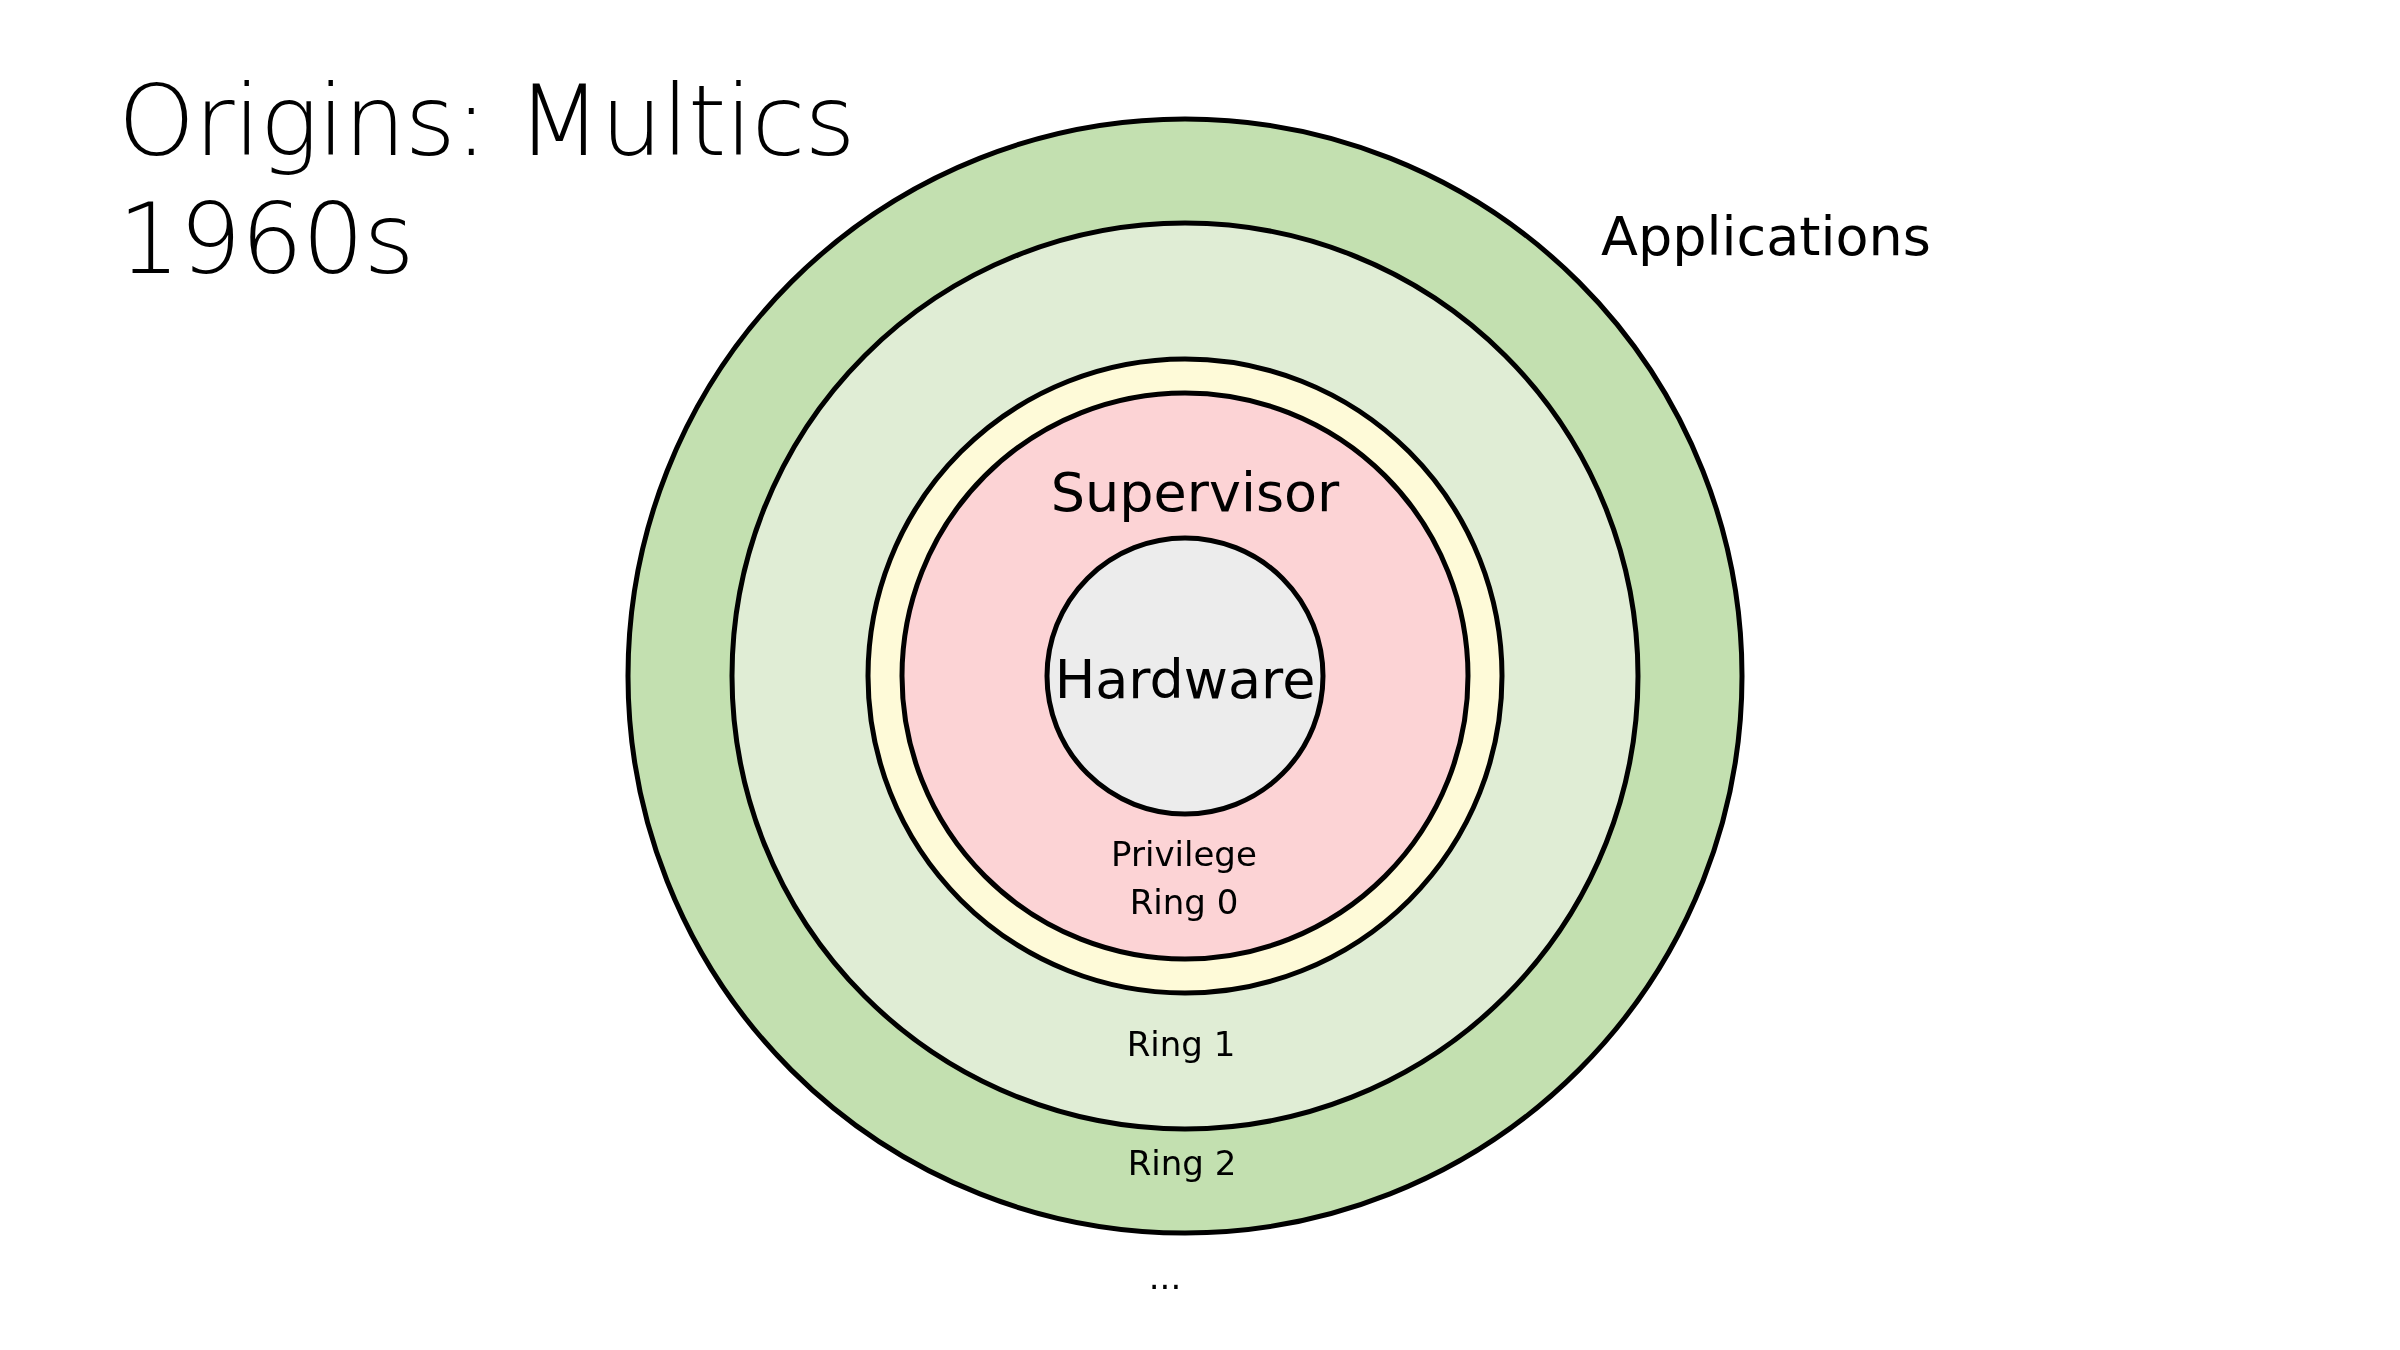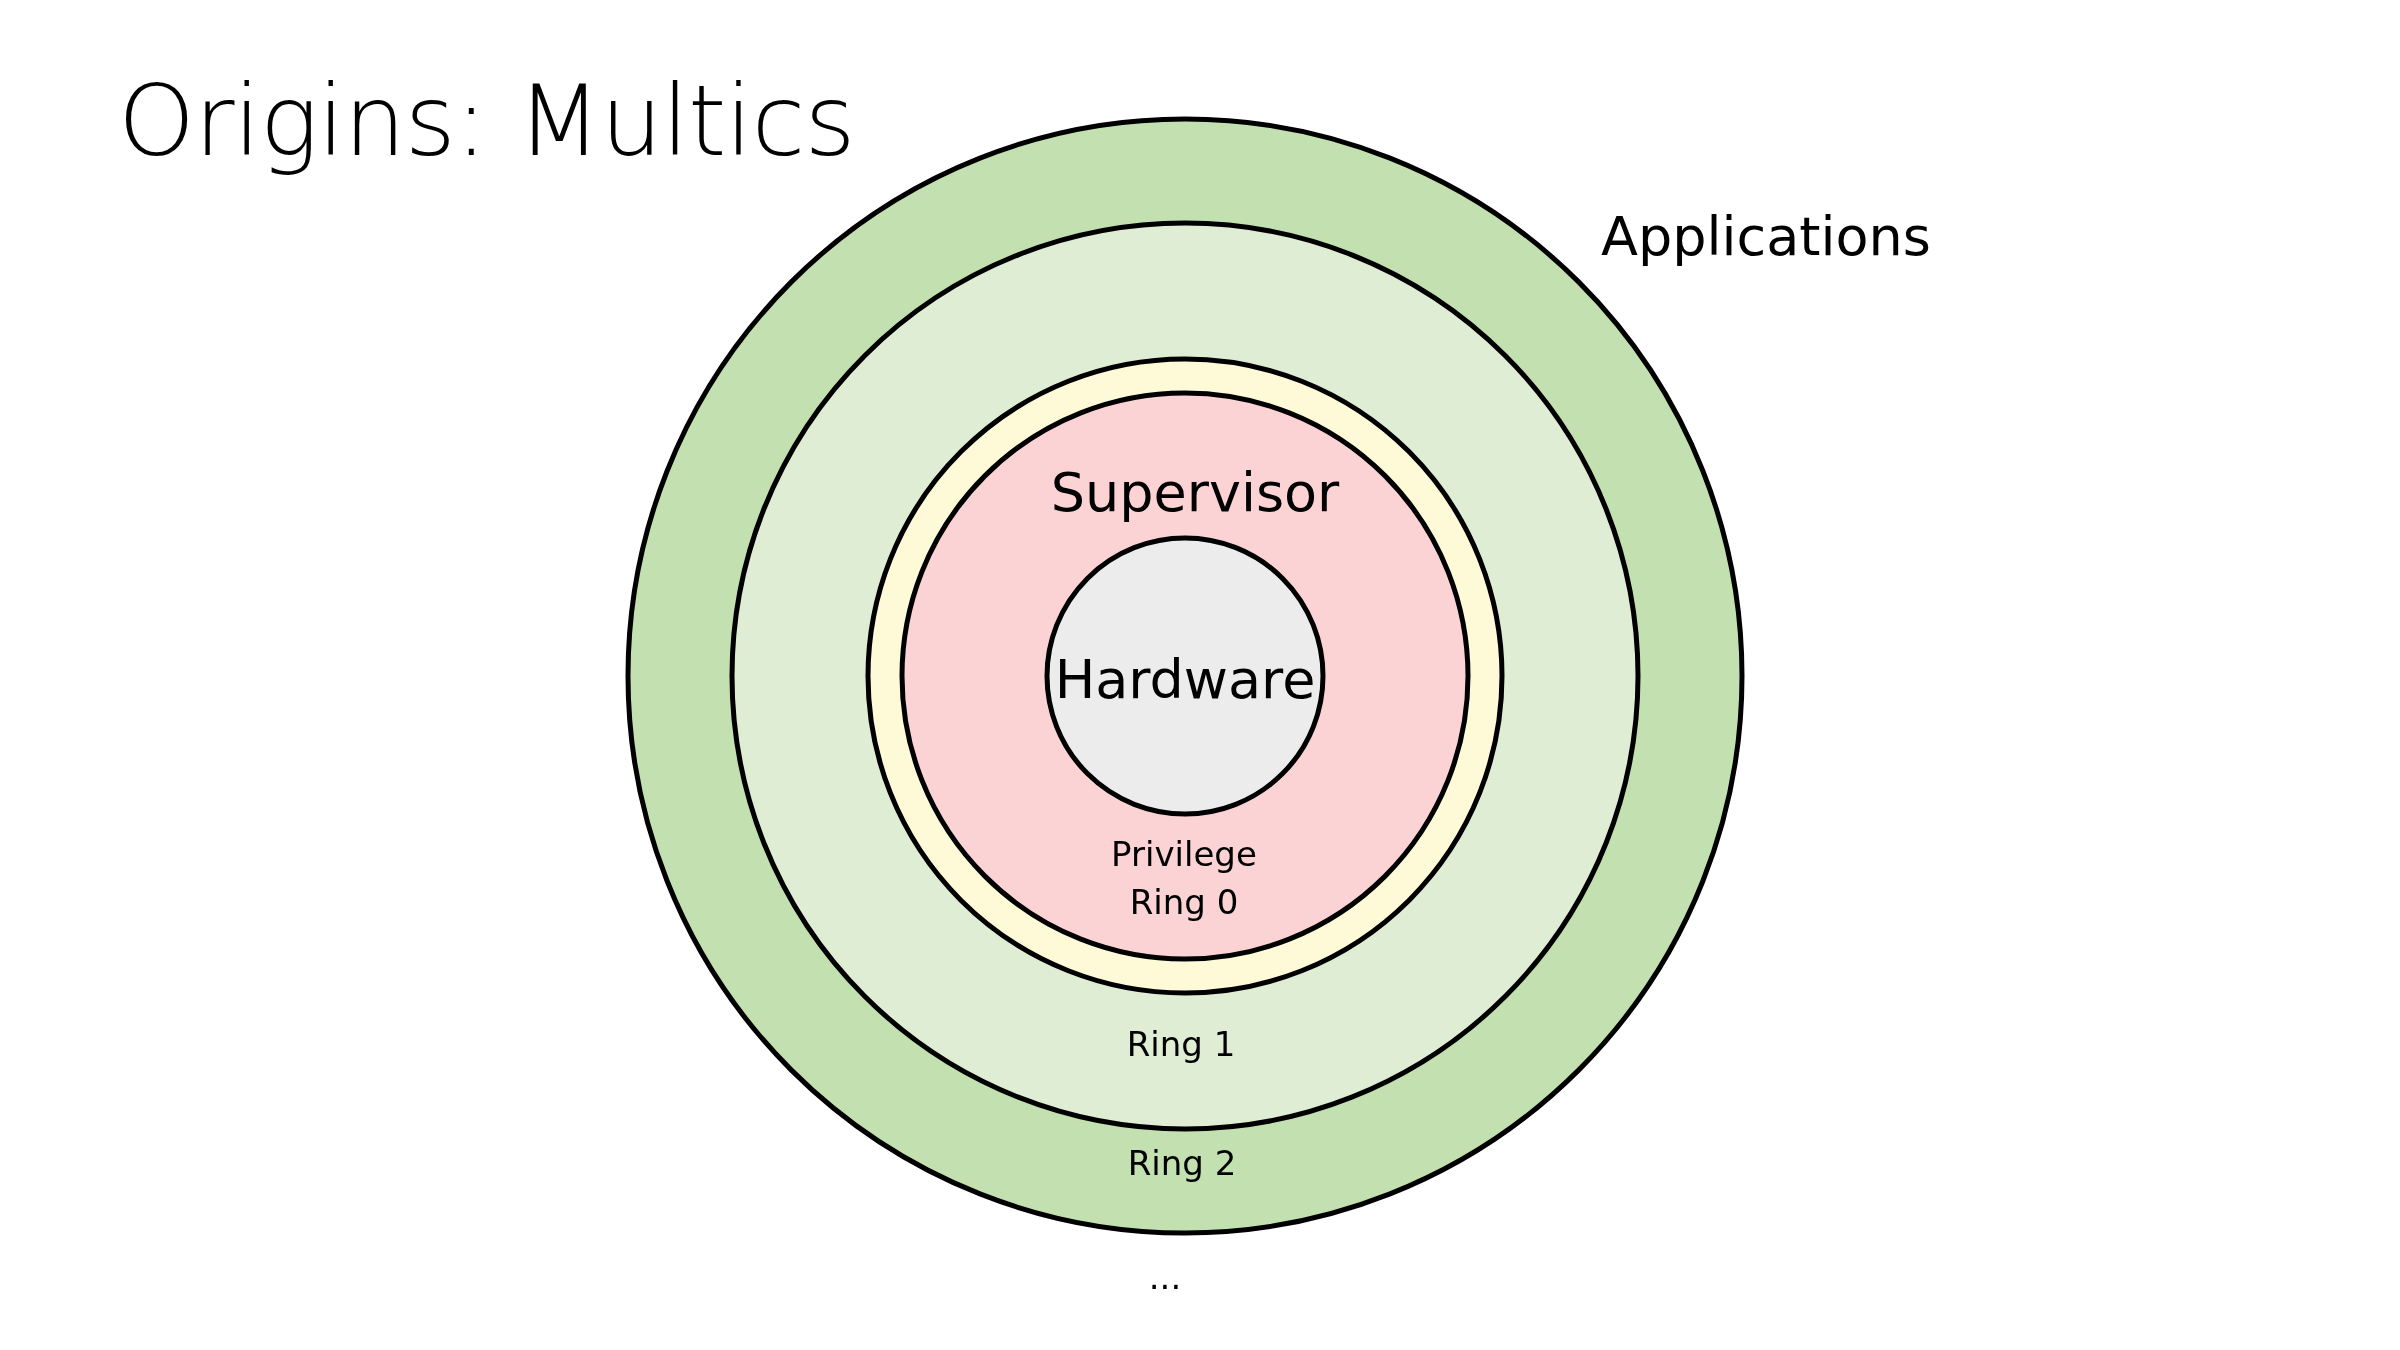--- a/index.html
+++ b/index.html
@@ -44,20 +44,21 @@
     .lbl-hardware { font-size: 54px; }
     .lbl-small { font-size: 34px; }
     .lbl-ellipsis { font-size: 34px; }
     circle.ring { stroke: #000; stroke-width: 5; }
   </style>
 </head>
 <body>
 
 <h1 id="slide-title">
   <span>Origins: Multics</span>
+  <span>1960s</span>
 </h1>
 
 <svg id="diagram" viewBox="0 0 2400 1350" xmlns="http://www.w3.org/2000/svg">
   <g>
     <circle class="ring" cx="1185" cy="676" r="557" fill="#c3e0b0"></circle>
     <circle class="ring" cx="1185" cy="676" r="453" fill="#e0edd5"></circle>
     <circle class="ring" cx="1185" cy="676" r="317" fill="#fefad8"></circle>
     <circle class="ring" cx="1185" cy="676" r="283" fill="#fcd3d5"></circle>
     <circle class="ring" cx="1185" cy="676" r="138" fill="#ececec"></circle>
   </g>

